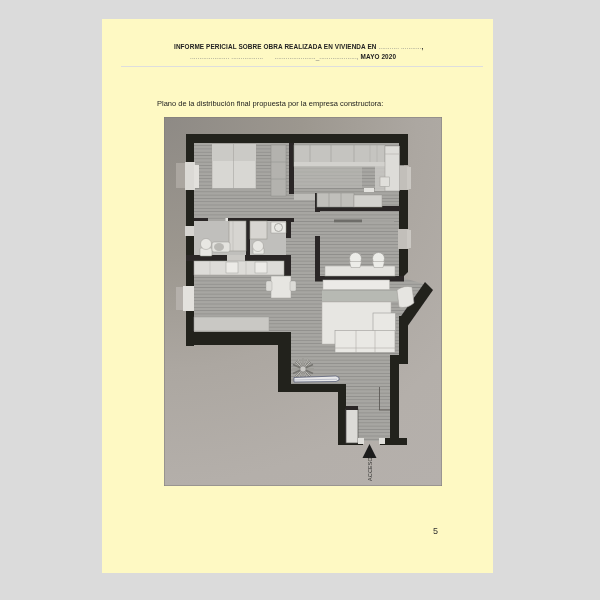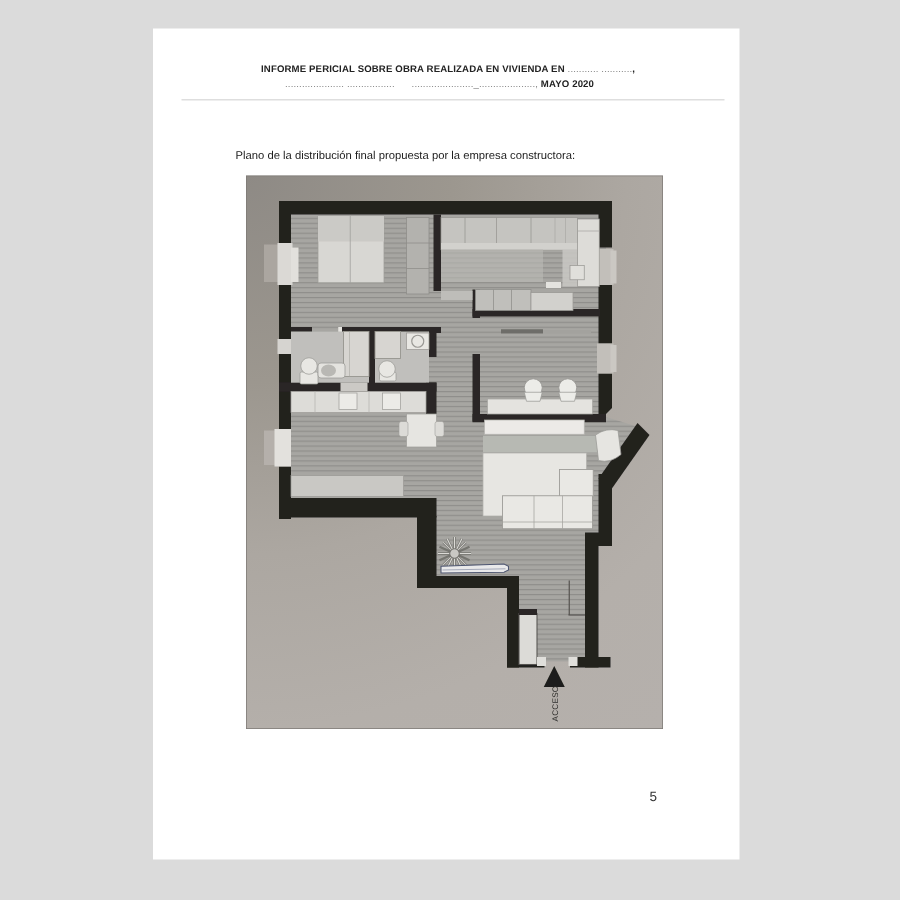--- a/index.html
+++ b/index.html
@@ -1,17 +1,17 @@
 <!DOCTYPE html>
 <html><head>
 <meta charset="utf-8">
 <style>
 html,body{margin:0;padding:0;}
 body{width:600px;height:600px;background:#dbdbdb;font-family:"Liberation Sans",sans-serif;position:relative;overflow:hidden;}
-#page{position:absolute;left:102px;top:19px;width:391px;height:554px;background:#ffffff;}
+#page{position:absolute;left:102px;top:19px;width:391px;height:554px;background:#fef9c3;}
 .hdr{position:absolute;font-weight:bold;font-size:6.4px;color:#222;letter-spacing:0.1px;white-space:nowrap;}
 .dots{color:#818181;font-weight:normal;}
 #rule{position:absolute;left:19px;top:47px;width:362px;height:1px;background:#dedede;}
 #title{position:absolute;left:55px;top:80px;font-size:7.5px;color:#1c1c1c;white-space:nowrap;}
 #pnum{position:absolute;left:331px;top:507px;font-size:9px;color:#333;}
 #photo{position:absolute;left:62px;top:98px;}
 </style>
 </head>
 <body>
 

